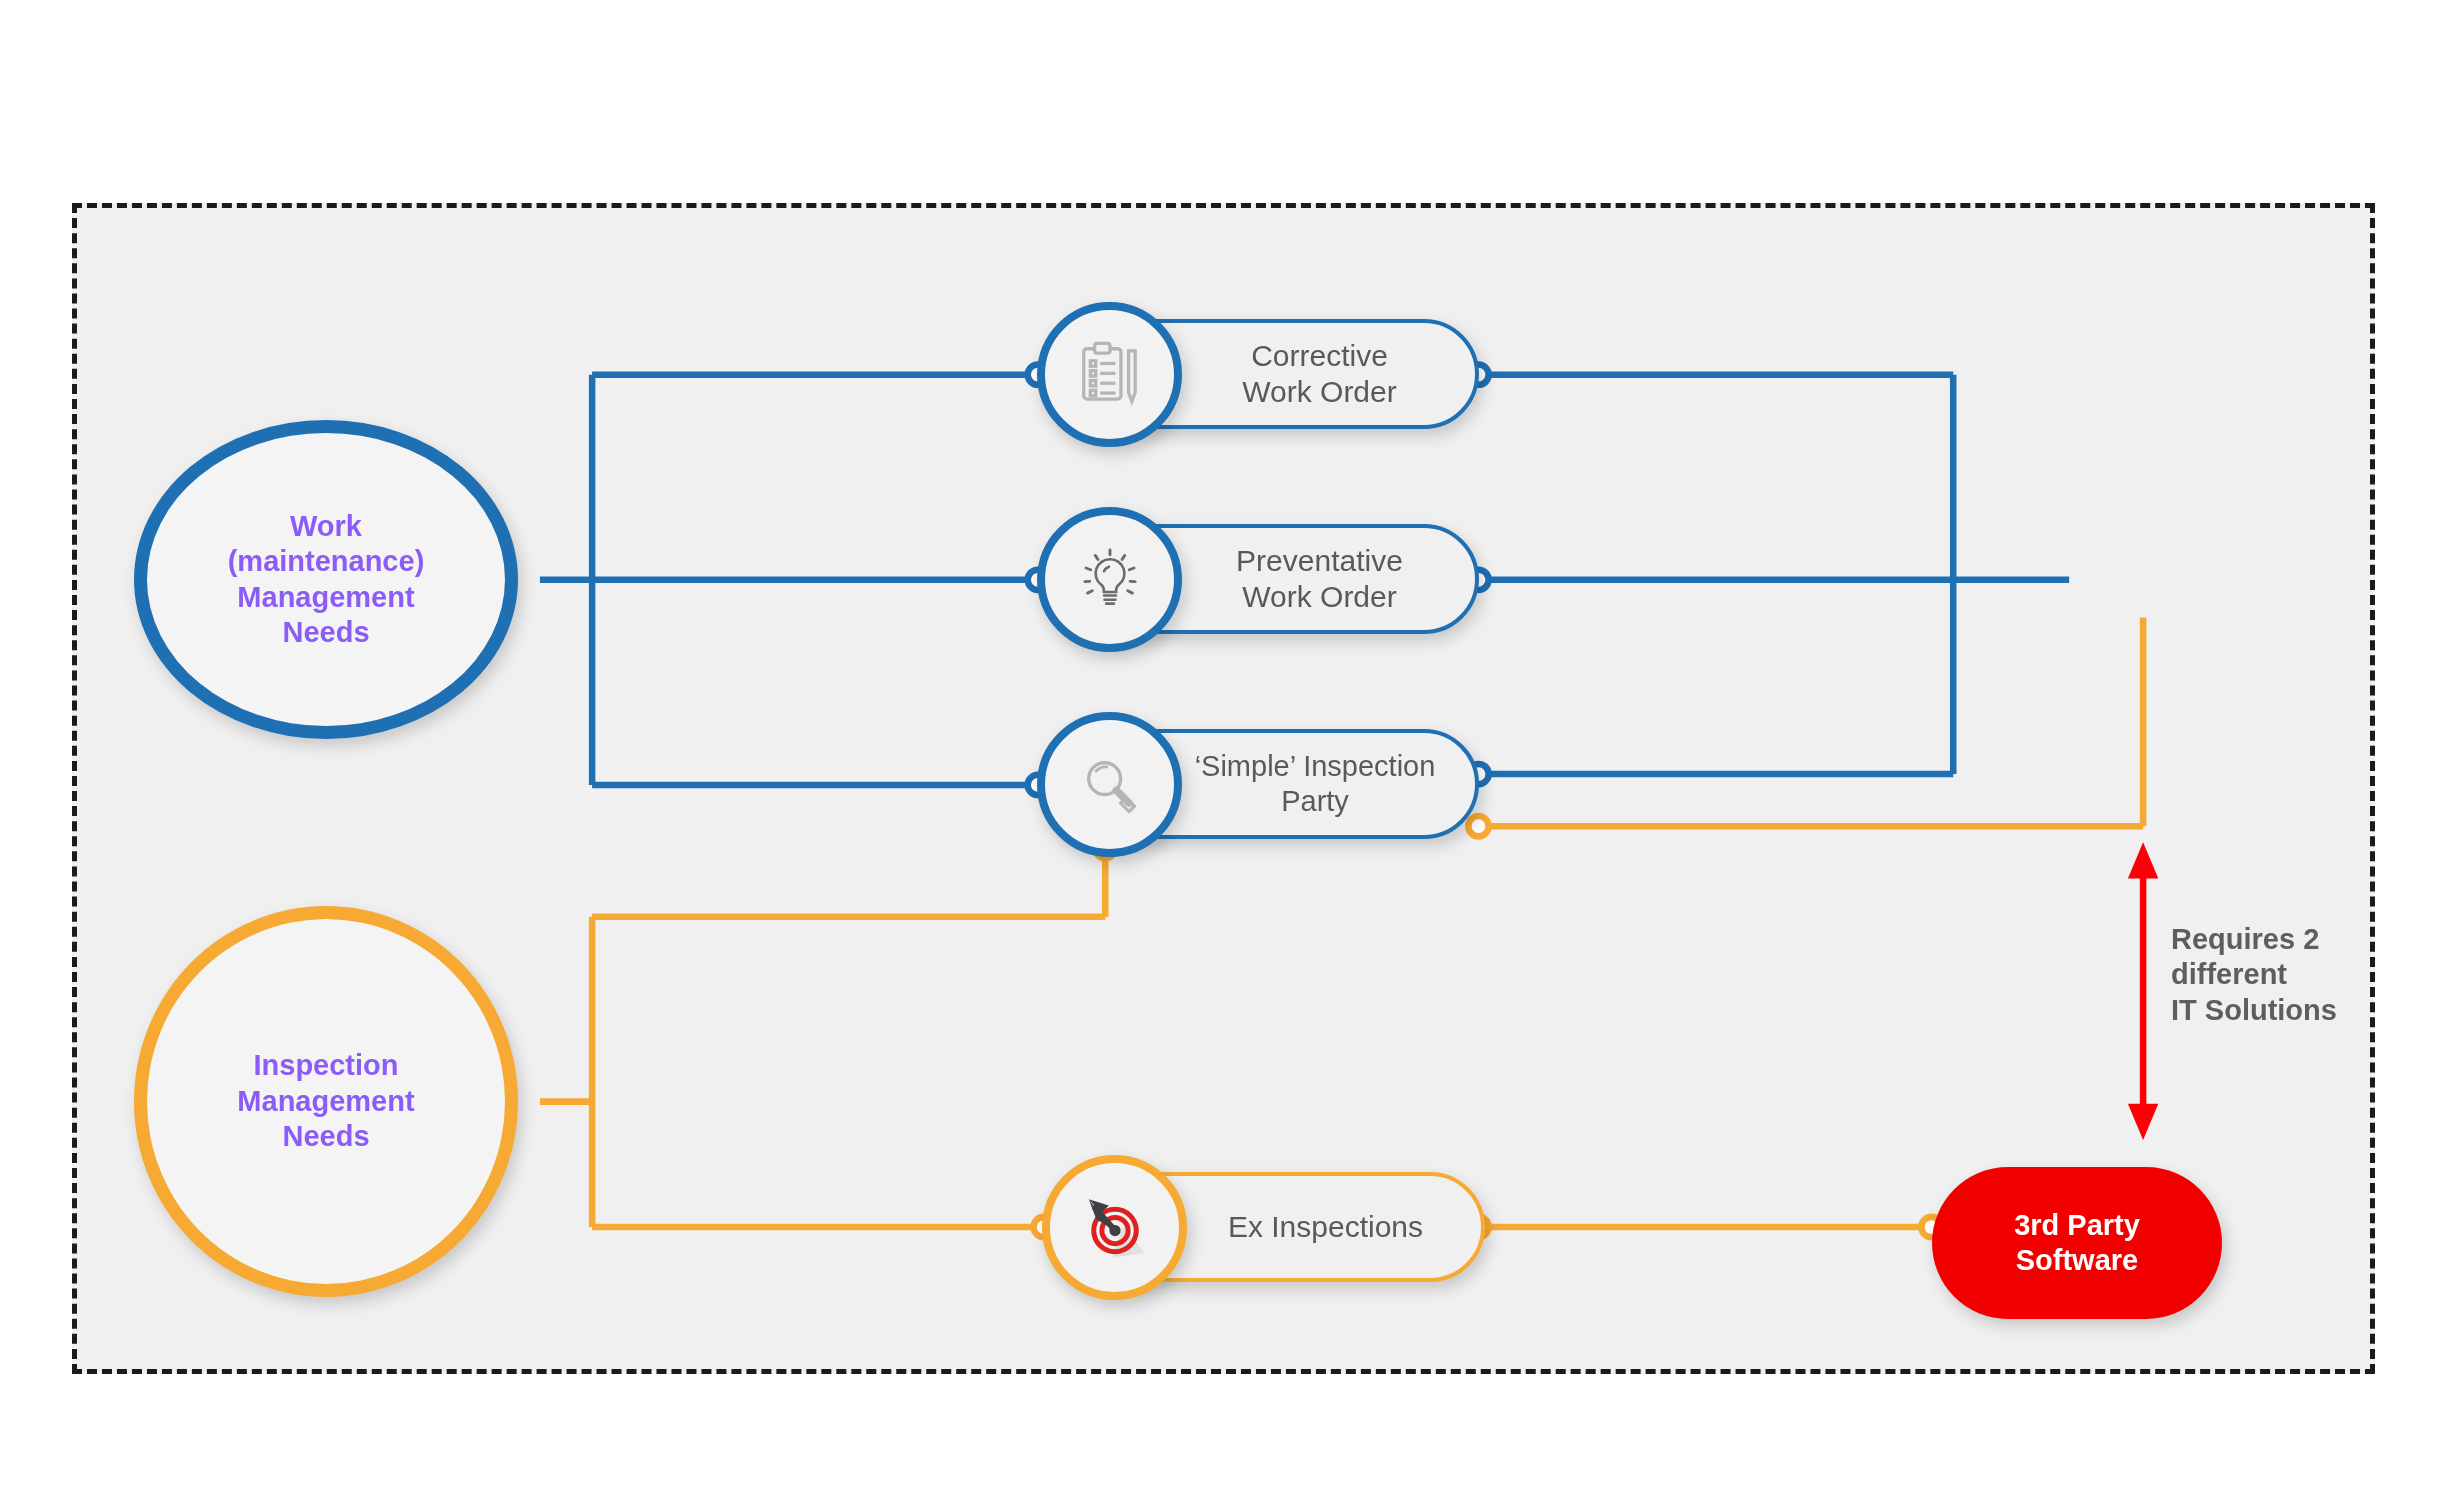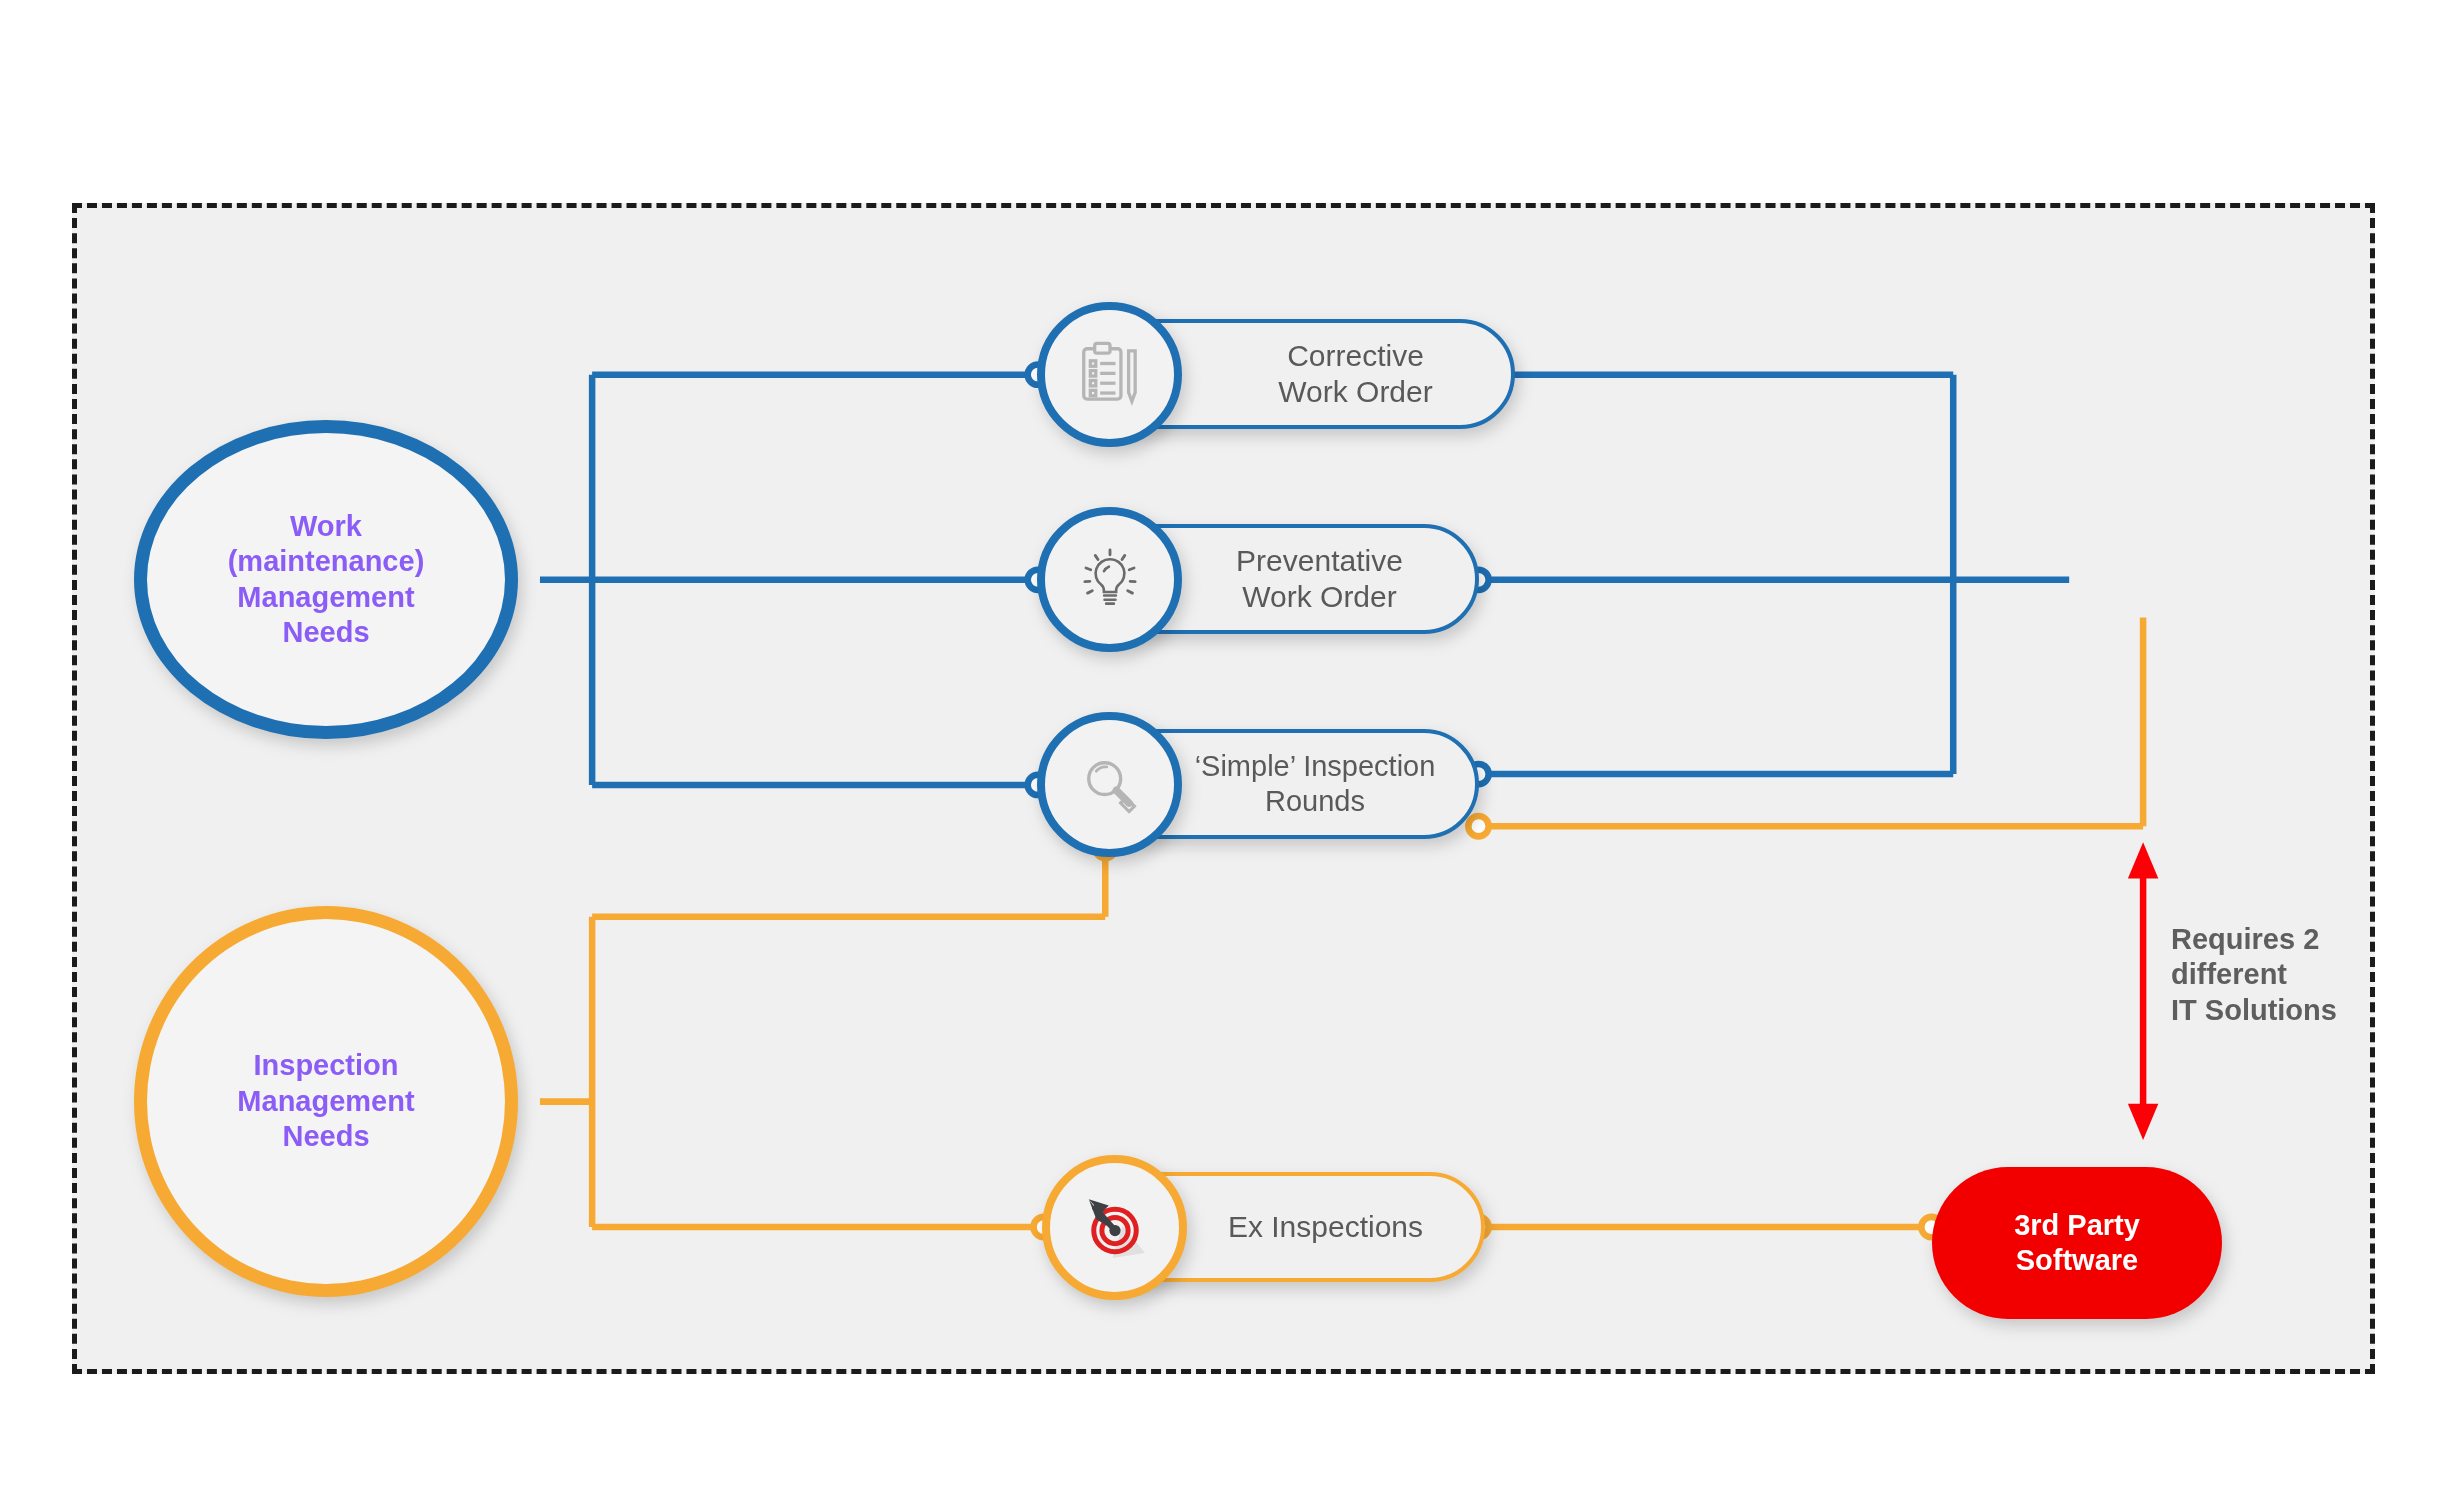--- a/index.html
+++ b/index.html
@@ -96,21 +96,21 @@
   </div>
 
   <div class="circle-node shadow-soft" style="left:134px;top:906px;width:384px;height:391px;border:13.8px solid #f7aa33;">
     <div class="cn-label" style="font-size:29px;">
       <div>Inspection</div>
       <div>Management</div>
       <div>Needs</div>
     </div>
   </div>
 
-  <div class="pill shadow-soft" style="left:1080px;top:319px;width:435px;height:110px;border:4.3px solid #1f6fb3;padding-left:116px;align-items:center;">
+  <div class="pill shadow-soft" style="left:1044px;top:319px;width:435px;height:110px;border:4.3px solid #1f6fb3;padding-left:116px;align-items:center;">
     <div class="pill-text" style="font-size:30px;">
       <div>Corrective</div>
       <div>Work Order</div>
     </div>
   </div>
   <div class="icon-circle shadow-soft" style="left:1037px;top:302px;width:145px;height:145px;border:8px solid #1f6fb3;">
     <svg width="70" height="70" viewBox="0 0 64 64" fill="none" stroke="#b5b5b5" stroke-width="3">
       <rect x="8" y="8" width="34" height="46" rx="3"></rect>
       <rect x="18" y="3" width="14" height="9" rx="2" fill="#f2f2f2"></rect>
       <rect x="14" y="19" width="5" height="5"></rect>
@@ -146,21 +146,21 @@
         <line x1="55" y1="33.5" x2="50.4" y2="33.2"></line>
         <line x1="11.5" y1="44" x2="15.8" y2="41.8"></line>
         <line x1="52.5" y1="44" x2="48.2" y2="41.8"></line>
       </g>
     </svg>
   </div>
 
   <div class="pill shadow-soft" style="left:1044px;top:729px;width:435px;height:110px;border:4.3px solid #1f6fb3;padding-left:107px;">
     <div class="pill-text" style="font-size:29px;">
       <div>‘Simple’ Inspection</div>
-      <div>Rounds</div>
+      <div>Party</div>
     </div>
   </div>
   <div class="icon-circle shadow-soft" style="left:1037px;top:712px;width:145px;height:145px;border:8px solid #1f6fb3;">
     <svg width="68" height="68" viewBox="0 0 64 64" fill="none" stroke="#b5b5b5" stroke-width="3.2" stroke-linecap="round">
       <circle cx="27" cy="26" r="15"></circle>
       <path d="M19 19 a11 11 0 0 1 10 -4" stroke-width="2.6"></path>
       <path d="M38 37 L50 49" stroke-width="7"></path>
       <path d="M47 44 L55 52 L50 57 L42 49 Z" stroke-width="3"></path>
     </svg>
   </div>

